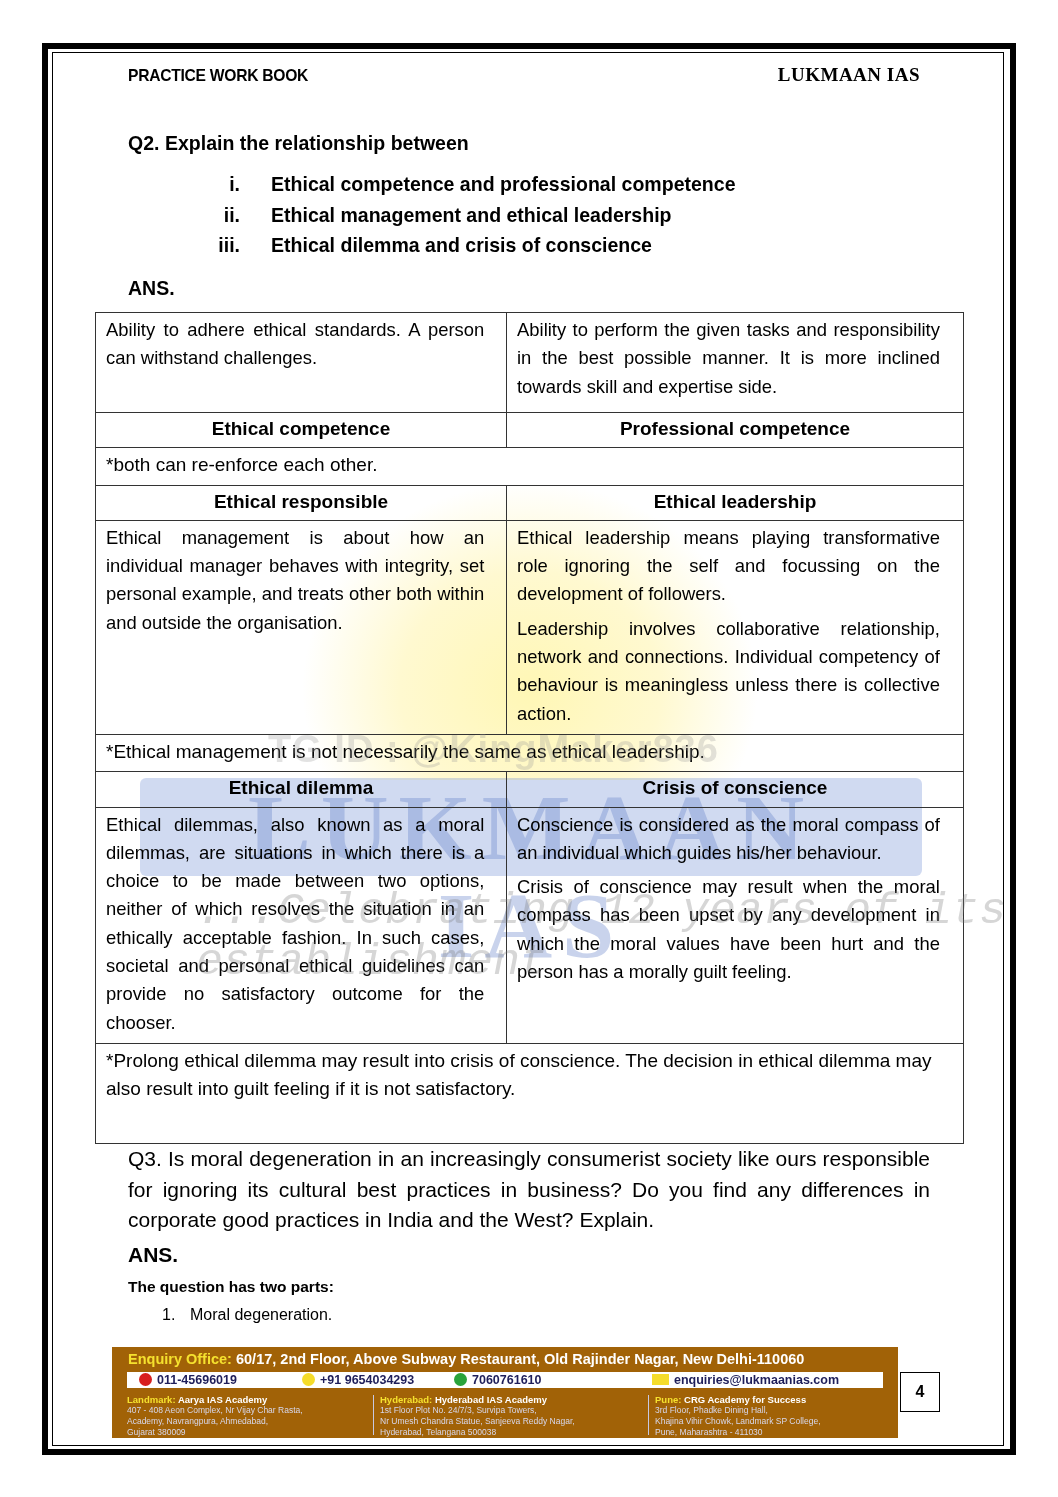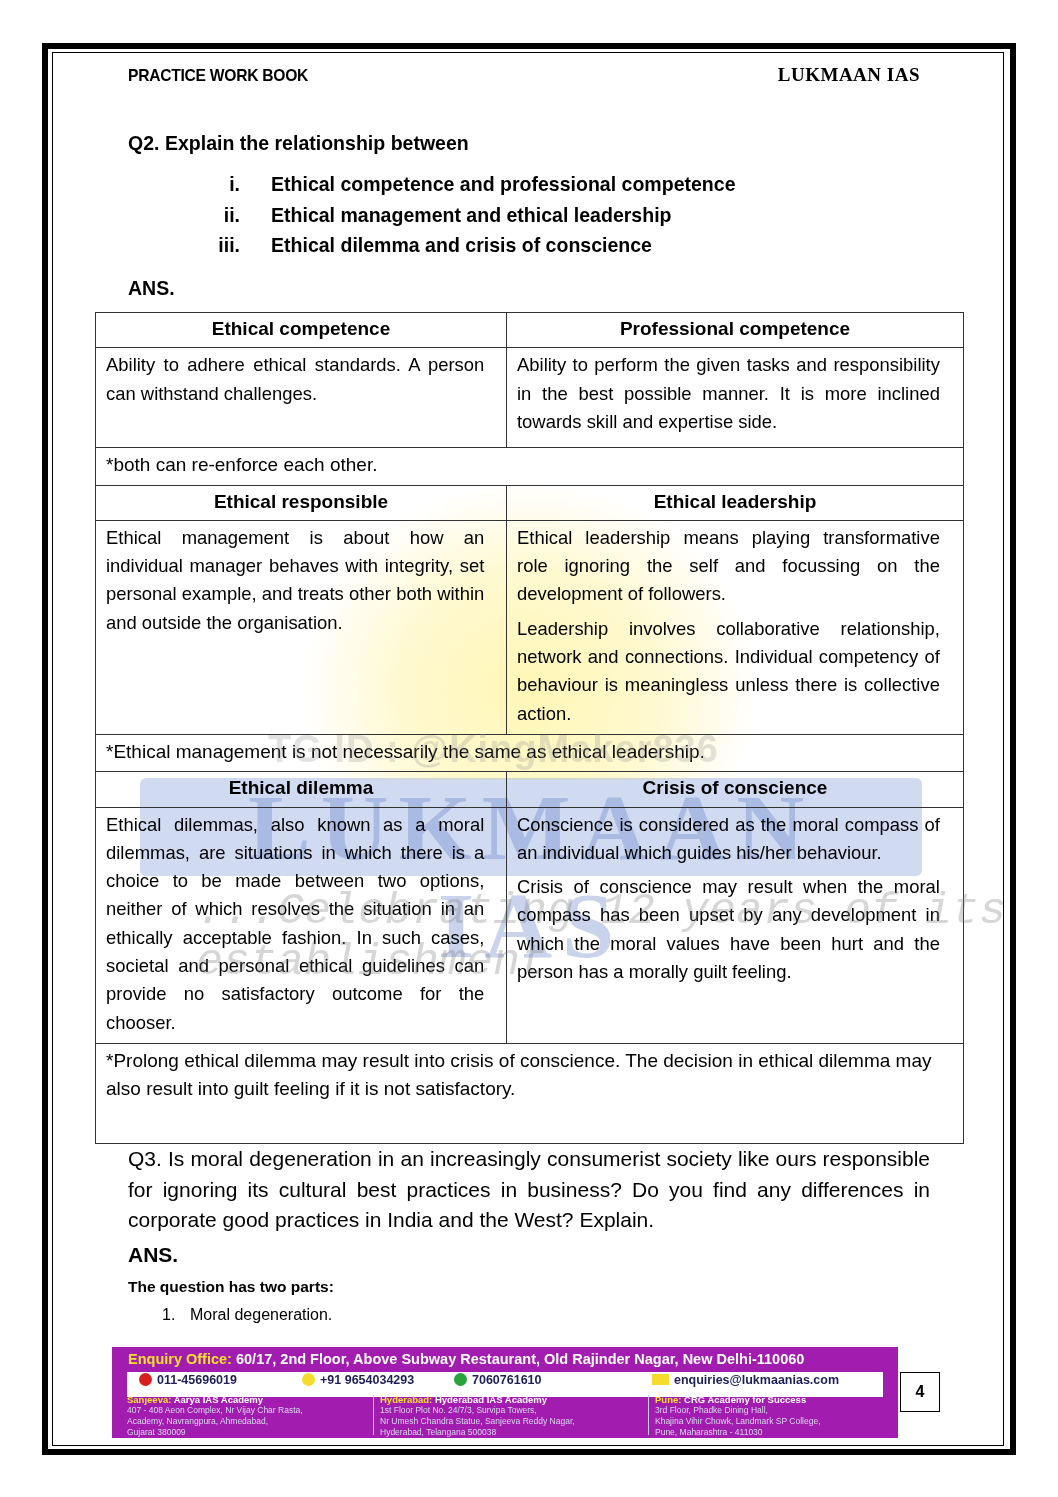--- a/index.html
+++ b/index.html
@@ -44,24 +44,24 @@
   .wm-tg { position:absolute; left:268px; top:728px; font-size:38px; font-weight:bold; color:rgba(150,150,150,0.28);
            z-index:3; letter-spacing:1px; }
   .wm-brand { position:absolute; left:140px; top:778px; width:782px; height:98px; z-index:1;
               background:rgba(120,150,215,0.35); border-radius:6px; }
   .wm-brand-text { position:absolute; left:0; top:0; width:100%; text-align:center; font-size:94px; font-weight:bold;
                    color:rgba(100,130,200,0.35); line-height:98px; letter-spacing:10px; font-family:"Liberation Serif", serif; }
   .wm-cele { position:absolute; left:196px; top:886px; font-size:45px; font-style:italic; color:rgba(120,120,120,0.3);
              font-family:Liberation Mono, monospace; z-index:3; }
 
   
-  .footer { position:absolute; left:112px; top:1347px; width:786px; height:91px; background:#a21caf; color:#fff; }
+  .footer { position:absolute; left:112px; top:1347px; width:786px; height:91px; background:#a16207; color:#fff; }
   .f-title { position:absolute; left:16px; top:4px; font-size:14.5px; font-weight:bold; white-space:nowrap; }
   .f-title .y { color:#f5e12e; }
-  .f-contact { position:absolute; left:15px; top:25px; width:756px; height:25px; background:#fff; }
+  .f-contact { position:absolute; left:15px; top:25px; width:756px; height:16px; background:#fff; }
   .f-c { position:absolute; top:1px; font-size:12.5px; color:#1e1e5a; font-weight:bold; white-space:nowrap; }
   .f-ico { display:inline-block; width:13px; height:13px; border-radius:50%; vertical-align:-2px; margin-right:5px; }
   .ico-phone { background:#d81e1e; }
   .ico-mobile { background:#f5dc2a; }
   .ico-wa { background:#29a33b; }
   .ico-mail { width:17px; height:11px; border-radius:0; background:#f5dc2a; vertical-align:-1px; }
   .f-col { position:absolute; top:47px; font-size:8.5px; line-height:11px; color:#d8d8ec; white-space:nowrap; }
   .f-col .ct { color:#fff; font-weight:bold; font-size:9.5px; }
   .f-col .ct .y { color:#f5e12e; }
   .f-sep { position:absolute; top:48px; width:1px; height:40px; background:#c8c8e0; }
@@ -100,31 +100,31 @@
   </div>
 </div>
 <div class="ans">ANS.</div>
 
 <table class="cmp">
   <colgroup>
       <col style="width:411px">
       <col style="width:457px">
     </colgroup>
   <tbody>
-      <tr>
+      <tr style="height:100px">
+    <td class="body">
+          <span class="cell-text">Ability to adhere ethical standards. A person can withstand challenges.</span>
+        </td>
+    <td class="body">
+          <span class="cell-text">Ability to perform the given tasks and responsibility in the best possible manner. It is more inclined towards skill and expertise side.</span>
+        </td>
+  </tr>
+  <tr>
     <td class="h">Ethical competence</td>
     <td class="h">Professional competence</td>
-  </tr>
-  <tr style="height:100px">
-    <td class="body">
-          <span class="cell-text">Ability to adhere ethical standards. A person can withstand challenges.</span>
-        </td>
-    <td class="body">
-          <span class="cell-text">Ability to perform the given tasks and responsibility in the best possible manner. It is more inclined towards skill and expertise side.</span>
-        </td>
   </tr>
   <tr>
     <td class="note" colspan="2">*both can re-enforce each other.</td>
   </tr>
   <tr>
     <td class="h">Ethical responsible</td>
     <td class="h">Ethical leadership</td>
   </tr>
   <tr>
     <td class="body">
@@ -170,21 +170,21 @@
     <span class="y">Enquiry Office:</span>
     <span>60/17, 2nd Floor, Above Subway Restaurant, Old Rajinder Nagar, New Delhi-110060</span>
   </div>
   <div class="f-contact">
     <span class="f-c" style="left:12px"><span class="f-ico ico-phone"></span><span>011-45696019</span></span>
     <span class="f-c" style="left:175px"><span class="f-ico ico-mobile"></span><span>+91 9654034293</span></span>
     <span class="f-c" style="left:327px"><span class="f-ico ico-wa"></span><span>7060761610</span></span>
     <span class="f-c" style="left:525px"><span class="f-ico ico-mail"></span><span>enquiries@lukmaanias.com</span></span>
   </div>
   <div class="f-col" style="left:15px">
-    <div class="ct"><span class="y">Sanjeeva:</span> <span>Aarya IAS Academy</span></div>
+    <div class="ct"><span class="y">Landmark:</span> <span>Aarya IAS Academy</span></div>
     <div>407 - 408 Aeon Complex, Nr Vijay Char Rasta,</div>
     <div>Academy, Navrangpura, Ahmedabad,</div>
     <div>Gujarat 380009</div>
   </div>
   <div class="f-sep" style="left:261px"></div>
   <div class="f-col" style="left:268px">
     <div class="ct"><span class="y">Hyderabad:</span> <span>Hyderabad IAS Academy</span></div>
     <div>1st Floor Plot No. 24/7/3, Survipa Towers,</div>
     <div>Nr Umesh Chandra Statue, Sanjeeva Reddy Nagar,</div>
     <div>Hyderabad, Telangana 500038</div>

